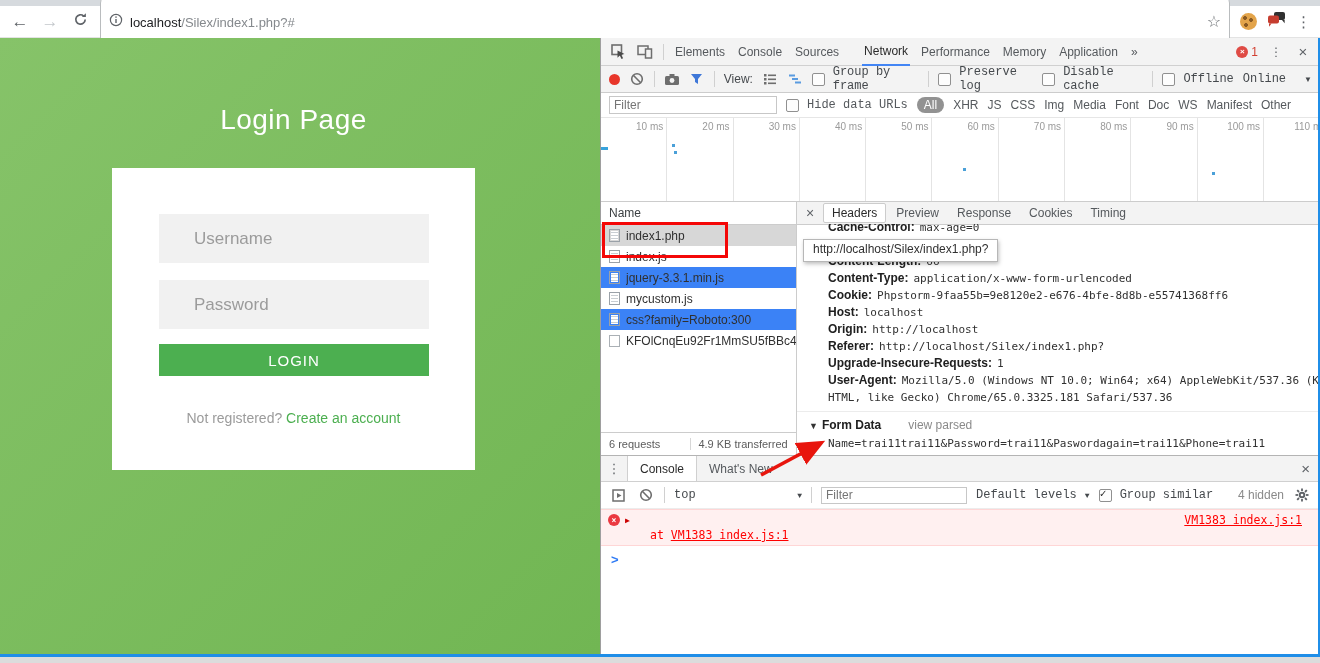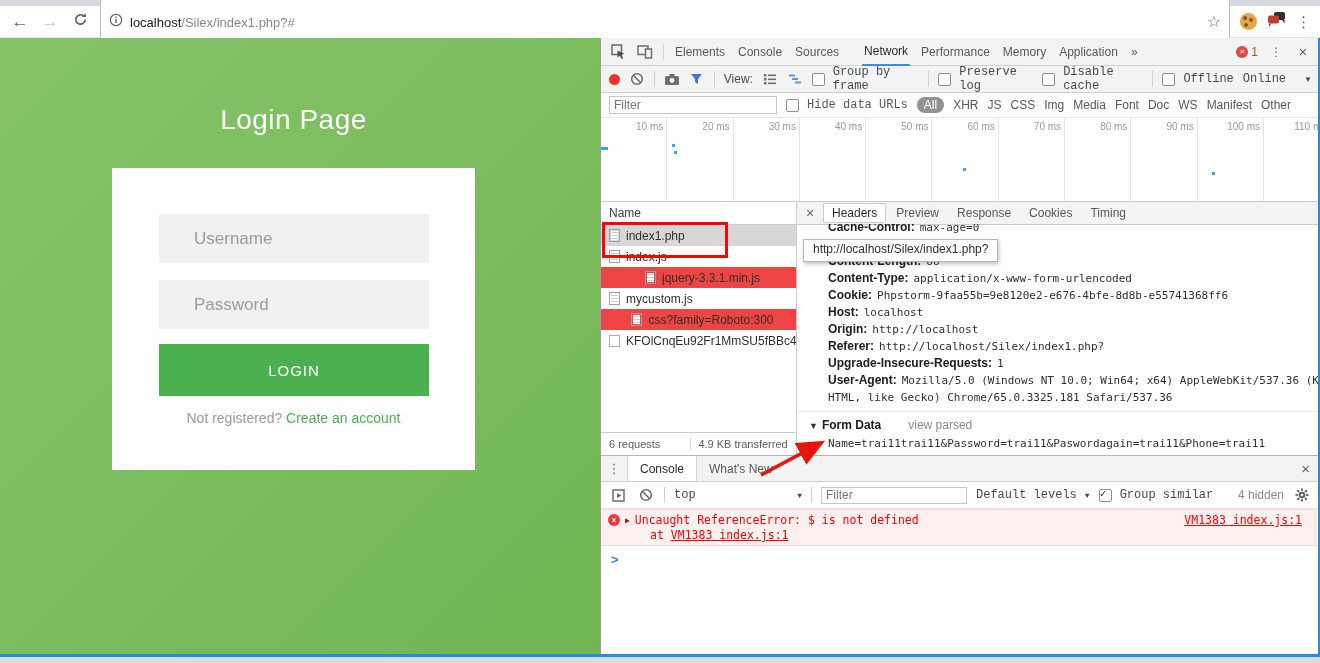--- a/index.html
+++ b/index.html
@@ -29,21 +29,21 @@
 
   
   #viewport{position:absolute;left:0;top:38px;width:600px;height:616px;
             background:linear-gradient(135deg,#86c369,#71b653);}
   .lp-title{position:absolute;top:66px;left:112px;width:363px;text-align:center;
             font-size:28px;font-weight:300;color:#fff;letter-spacing:0.5px;}
   .lp-card{position:absolute;left:112px;top:130px;width:363px;height:302px;background:#fff;}
   .lp-input{position:absolute;left:47px;width:270px;height:49px;background:#f1f1f1;border:0;
             padding:0 10px 0 35px;font-size:17px;color:#444;box-sizing:border-box;}
   .lp-input::placeholder{color:#9b9b9b;}
-  .lp-btn{position:absolute;left:47px;top:176px;width:270px;height:52px;background:#4caf50;
+  .lp-btn{position:absolute;left:47px;top:176px;width:270px;height:32px;background:#4caf50;
           color:#fff;border:0;font-size:15px;letter-spacing:1px;font-family:inherit;}
   .lp-foot{position:absolute;top:242px;left:0;width:100%;text-align:center;font-size:14px;}
   .lp-foot .muted{color:#9b9b9b;} .lp-foot a{color:#4caf50;text-decoration:none;}
 
   
   #devtools{position:absolute;left:600px;top:38px;width:720px;height:616px;background:#fff;
             border-left:1px solid #9e9e9e;box-sizing:border-box;font-size:12px;color:#333;}
   .dt-tabbar{position:absolute;left:0;top:0;width:100%;height:28px;background:#f3f3f3;
              border-bottom:1px solid #d0d0d0;display:flex;align-items:center;padding:0 8px;
              box-sizing:border-box;gap:9px;}
@@ -77,21 +77,21 @@
   .tick{width:66.3px;flex:0 0 66.3px;border-right:1px solid #e4e4e4;box-sizing:border-box;
         font-size:10px;color:#9a9a9a;text-align:right;padding:3px 3px 0 0;}
   .wdot{position:absolute;width:3px;height:3px;background:#4aa0d8;}
   .wdash{position:absolute;left:0;top:29px;width:7px;height:3px;background:#38a3dc;}
 
   .net-main{position:absolute;left:0;top:164px;width:100%;height:253px;padding-left:20px;}
   .req-col{position:absolute;left:0;top:0;width:196px;height:253px;border-right:1px solid #ccc;
            box-sizing:border-box;background:#fff;}
   .req-head{height:22px;line-height:22px;border-bottom:1px solid #ccc;padding-left:8px;color:#3c4043;}
   .req-row{height:21px;display:flex;align-items:center;gap:6px;padding-left:8px;color:#303030;}
-  .req-row.stripe{background:#ef4444;justify-content:center;}
+  .req-row.stripe{background:#3b82f6;}
   .req-row.sel{background:#d7d7d7;}
   .doc-icon{width:11px;height:13px;border:1px solid #9aa1a8;box-sizing:border-box;flex:0 0 11px;
     background:repeating-linear-gradient(to bottom,#fff 0,#fff 2px,#c9ced3 2px,#c9ced3 3px);
     background-clip:content-box;padding:1px;}
   .sq-icon{width:11px;height:12px;border:1px solid #aab0b5;box-sizing:border-box;flex:0 0 11px;background:#fff;}
   .req-label{white-space:nowrap;overflow:hidden;font-size:12px;}
   .req-summary{position:absolute;left:0;bottom:0;width:195px;height:23px;border-top:1px solid #ccc;
                background:#fff;display:flex;align-items:center;font-size:11px;color:#5c5c5c;
                padding-left:8px;box-sizing:border-box;white-space:nowrap;overflow:hidden;gap:23px;}
   .req-summary .s{padding:0 7px;border-left:1px solid #d7d7d7;}
@@ -465,21 +465,20 @@
             </g>
             <circle cx="7" cy="7" r="3.3" fill="#5f6368"></circle>
             <circle cx="7" cy="7" r="1.3" fill="#fff"></circle>
           </svg>
       </span>
     </div>
     <div class="console-error">
       <div class="ce-l1">
         <span class="ce-icon">×</span>
         <span class="ce-tri">▶</span>
-        <span>Uncaught ReferenceError: $ is not defined</span>
         <a class="ce-link" href="#">VM1383 index.js:1</a>
       </div>
       <div class="ce-l2"><span>at </span><a href="#" style="text-decoration:underline">VM1383 index.js:1</a></div>
     </div>
     <div class="prompt">&gt;</div>
   </div>
 
   <div class="anno-box"></div>
   <svg class="anno-arrow" width="95" height="55">
     <defs>

